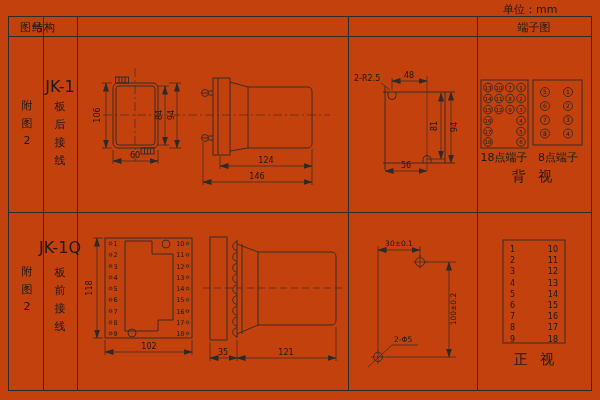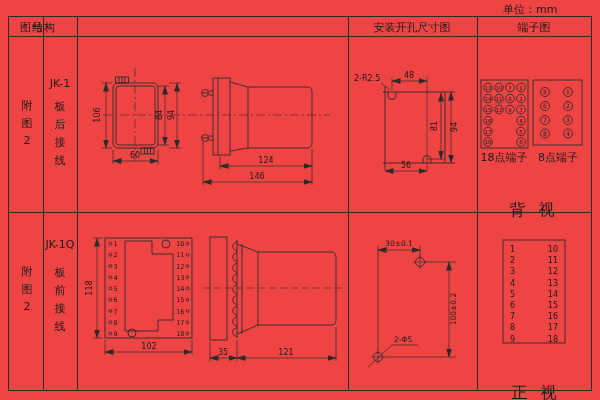--- a/index.html
+++ b/index.html
@@ -1,24 +1,24 @@
 <!DOCTYPE html>
 <html><head>
 <meta charset="utf-8">
 <style>
   html,body{margin:0;padding:0;background:#fff;}
-  #page{position:relative;width:600px;height:400px;background:#ef4444;overflow:hidden;
+  #page{position:relative;width:600px;height:400px;background:#c2410c;overflow:hidden;
         font-family:"DejaVu Sans","Liberation Sans",sans-serif;color:#1a1a1a;}
   .line{position:absolute;background:#2b2b2b;}
   .lbl{position:absolute;color:#1a1a1a;white-space:nowrap;}
   .hdr{font-size:11px;letter-spacing:1px;}
   .cjk{font-size:11px;}
-  .model{font-size:11px;}
+  .model{font-size:16px;}
   .sub{font-size:11px;}
-  .view{font-size:16px;letter-spacing:4px;margin-top:32px;}
+  .view{font-size:14px;letter-spacing:4px;}
   .ctr{transform:translateX(-50%);}
   svg{position:absolute;overflow:visible;}
   svg text{fill:#1a1a1a;}
   .dl{stroke:#2b2b2b;stroke-width:0.9;fill:none;}
   .dim{stroke:#2b2b2b;stroke-width:0.7;fill:none;}
   .cl{stroke:#2b2b2b;stroke-width:0.6;fill:none;}
 </style>
 </head>
 <body>
 
@@ -32,21 +32,20 @@
   <div class="line" style="left:8px;top:390px;width:584px;height:1px;"></div>
   <div class="line" style="left:8px;top:16px;width:1px;height:375px;"></div>
   <div class="line" style="left:591px;top:16px;width:1px;height:375px;"></div>
   <div class="line" style="left:43px;top:16px;width:1px;height:375px;"></div>
   <div class="line" style="left:77px;top:16px;width:1px;height:375px;"></div>
   <div class="line" style="left:348px;top:16px;width:1px;height:375px;"></div>
   <div class="line" style="left:477px;top:16px;width:1px;height:375px;"></div>
 
   <div class="lbl hdr ctr" style="left:32px;top:20px;">图号</div>
   <div class="lbl hdr ctr" style="left:44px;top:20px;">结构</div>
-  <div class="lbl hdr ctr" style="left:412px;top:20px;letter-spacing:0;">安装开孔尺寸图</div>
   <div class="lbl hdr ctr" style="left:534px;top:20px;letter-spacing:0;">端子图</div>
 
   <div class="lbl cjk ctr" style="left:27px;top:98px;">附</div>
   <div class="lbl cjk ctr" style="left:27px;top:116px;">图</div>
   <div class="lbl cjk ctr" style="left:27px;top:134px;">2</div>
   <div class="lbl model ctr" style="left:60px;top:77px;">JK-1</div>
   <div class="lbl cjk ctr" style="left:60px;top:99px;">板</div>
   <div class="lbl cjk ctr" style="left:60px;top:117px;">后</div>
   <div class="lbl cjk ctr" style="left:60px;top:135px;">接</div>
   <div class="lbl cjk ctr" style="left:60px;top:153px;">线</div>

